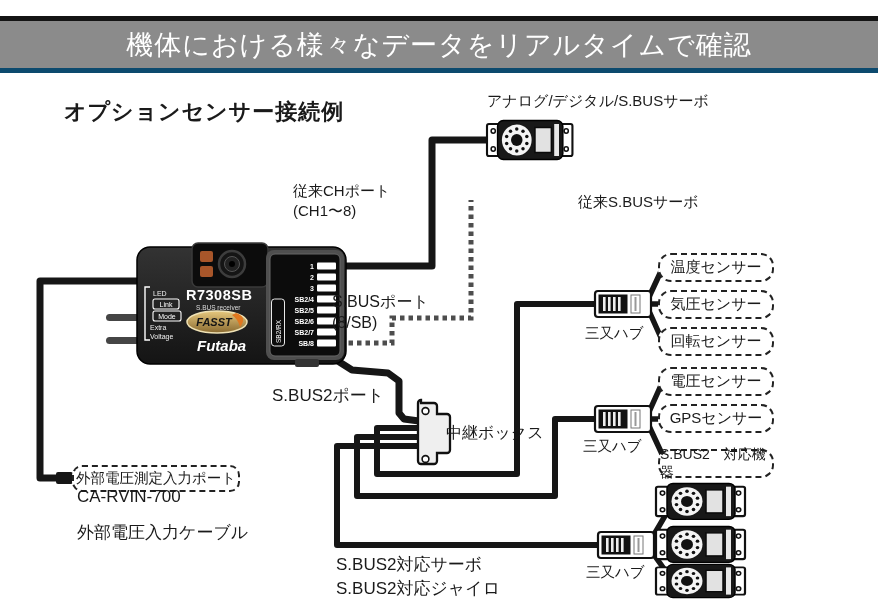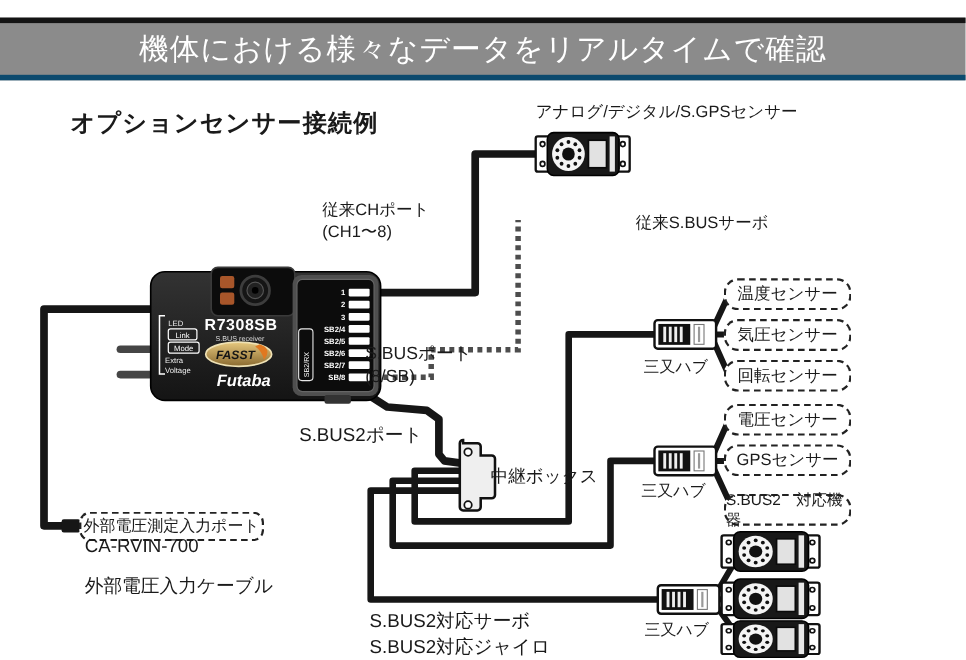--- a/index.html
+++ b/index.html
@@ -177,30 +177,30 @@
     <use href="#servo-proto" transform="translate(656,526) scale(1,0.92)"></use>
     <use href="#servo-proto" transform="translate(656,564) scale(1,0.85)"></use>
 
     <use href="#hub-proto" transform="translate(595,291)"></use>
     <use href="#hub-proto" transform="translate(595,406)"></use>
     <use href="#hub-proto" transform="translate(598,532)"></use>
   </svg>
 
   <div class="lbl" id="page-title">オプションセンサー接続例</div>
 
-  <div class="lbl l15" style="left:487px;top:92px;">アナログ/デジタル/S.GPSセンサー</div>
+  <div class="lbl l15" style="left:487px;top:92px;">アナログ/デジタル/S.BUSサーボ</div>
 
   <div class="lbl l15 twoline" style="left:293px;top:181px;">
     <div>従来CHポート</div>
     <div>(CH1〜8)</div>
   </div>
 
   <div class="lbl l15" style="left:578px;top:193px;">従来S.BUSサーボ</div>
 
-  <div class="lbl twoline" style="left:332px;top:291px;font-size:16px;line-height:21px;margin-top:20px;">
+  <div class="lbl twoline" style="left:332px;top:291px;font-size:16px;line-height:21px;">
     <div>S.BUSポート</div>
     <div>(8/SB)</div>
   </div>
 
   <div class="lbl l17" style="left:272px;top:384px;">S.BUS2ポート</div>
   <div class="lbl" style="left:446px;top:423px;font-size:16px;">中継ボックス</div>
 
   <div class="lbl" style="left:585px;top:324px;font-size:14.5px;">三又ハブ</div>
   <div class="lbl" style="left:583px;top:437px;font-size:14.5px;">三又ハブ</div>
   <div class="lbl" style="left:586px;top:563px;font-size:14.5px;">三又ハブ</div>

